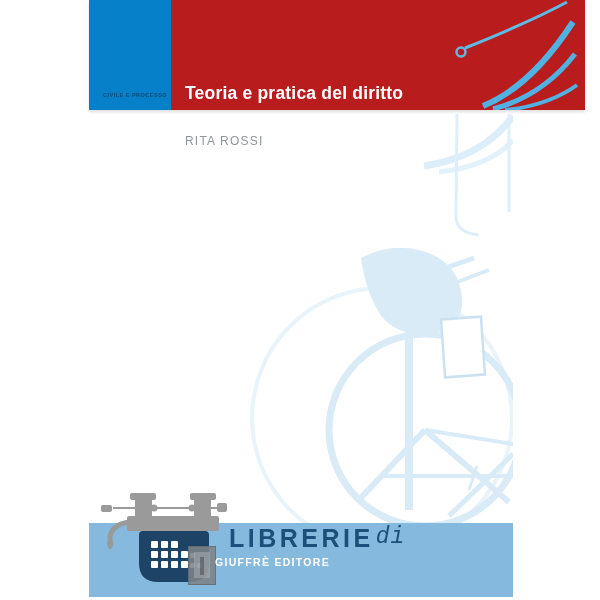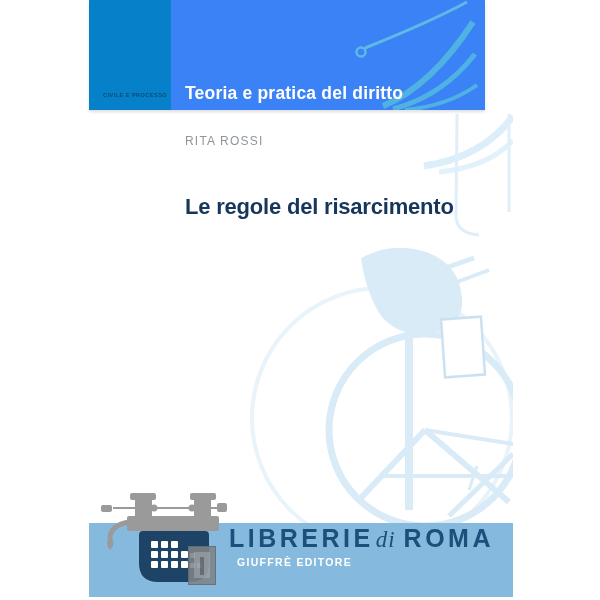--- a/index.html
+++ b/index.html
@@ -6,44 +6,44 @@
   body{
     width:600px;height:600px;background:#ffffff;position:relative;overflow:hidden;
     font-family:"Liberation Sans", sans-serif;
   }
   .cover{position:absolute;left:89px;top:0;width:424px;height:597px;background:#ffffff;}
 
   
   .watermark{position:absolute;left:0;top:0;width:424px;height:597px;z-index:0;pointer-events:none;}
 
   
-  .band{position:absolute;left:0;top:0;width:396px;height:110px;background:#3b82f6;
+  .band{position:absolute;left:0;top:0;width:496px;height:110px;background:#b91c1c;
         box-shadow:0 2px 3px rgba(0,0,0,.13);z-index:1;overflow:hidden;}
   .spine{position:absolute;left:0;top:0;width:82px;height:110px;background:#0681C9;}
   .spine-label{position:absolute;left:14px;bottom:12px;font-size:5.5px;font-weight:bold;
         letter-spacing:.5px;color:#0B4A75;white-space:nowrap;}
   .series-title{position:absolute;left:96px;top:83px;color:#ffffff;font-size:17.5px;
         font-weight:bold;letter-spacing:.2px;white-space:nowrap;}
   .band-wing{position:absolute;right:0;top:0;}
 
   
   .author{position:absolute;left:96px;top:134px;font-size:12px;letter-spacing:1.2px;
         color:#8E969C;z-index:2;}
   .book-title{position:absolute;left:96px;top:191px;font-size:22px;font-weight:bold;
         color:#16365C;line-height:31px;letter-spacing:-0.2px;z-index:2;white-space:nowrap;}
 
   
   .banner{position:absolute;left:0;top:523px;width:424px;height:74px;background:#85B9DD;z-index:1;}
   .store-name{position:absolute;left:140px;top:524px;color:#1C4F79;display:flex;
-        align-items:flex-end;z-index:2;white-space:nowrap;}
+        align-items:flex-start;z-index:2;white-space:nowrap;}
   .store-word{font-size:25px;font-weight:bold;letter-spacing:3.5px;}
-  .store-di{font-family:Liberation Serif, serif;font-style:italic;font-size:23px;
+  .store-di{font-family:Liberation Mono, monospace;font-style:italic;font-size:23px;
         margin:0 8px 0 2px;letter-spacing:1px;}
   .publisher{position:absolute;left:126px;top:556px;color:#ffffff;font-size:10.5px;
-        font-weight:bold;letter-spacing:1.3px;z-index:3;white-space:nowrap;padding-left:22px;}
+        font-weight:bold;letter-spacing:1.3px;z-index:3;white-space:nowrap;}
 
   .typewriter{position:absolute;left:10px;top:490px;z-index:2;}
   .badge{position:absolute;left:99px;top:546px;width:28px;height:39px;
         background:rgba(125,131,135,.88);border:1px solid rgba(88,94,99,.55);
         box-sizing:border-box;z-index:3;}
   .badge-inner{position:absolute;left:5px;top:5px;right:5px;bottom:6px;
         background:rgba(190,195,198,.38);}
   .badge-glyph{position:absolute;left:11px;top:10px;width:4px;height:18px;
         background:rgba(70,76,82,.55);}
 </style>
@@ -94,21 +94,20 @@
         <path d="M28 106 C 62 92 92 62 118 22" stroke="#4FB2E2" stroke-width="6"></path>
         <path d="M38 109 C 72 100 100 80 120 54" stroke="#4FB2E2" stroke-width="5"></path>
         <path d="M50 110 C 80 107 104 98 122 85" stroke="#4FB2E2" stroke-width="4"></path>
       </g>
     </svg>
     <div class="series-title">Teoria e pratica del diritto</div>
   </div>
 
   <div class="author">RITA ROSSI</div>
   <div class="book-title">
-    <div>Le regole del risarcimento</div>
   </div>
 
   <div class="banner"></div>
 
   <svg class="typewriter" width="135" height="100" viewBox="0 0 135 100" xmlns="http://www.w3.org/2000/svg">
     <g fill="#9A9A9A">
       <rect x="2" y="15" width="11" height="7" rx="2"></rect>
       <rect x="31" y="3" width="26" height="7" rx="2"></rect>
       <rect x="36" y="6" width="17" height="32"></rect>
       <rect x="91" y="3" width="26" height="7" rx="2"></rect>
@@ -143,18 +142,17 @@
   </svg>
 
   <div class="badge">
     <div class="badge-inner"></div>
     <div class="badge-glyph"></div>
   </div>
 
   <div class="store-name">
     <span class="store-word">LIBRERIE</span>
     <span class="store-di">di</span>
-    <span class="store-word">ROMA</span>
   </div>
 
   <div class="publisher">GIUFFRÈ EDITORE</div>
 
 </div>
 
 </body></html>

